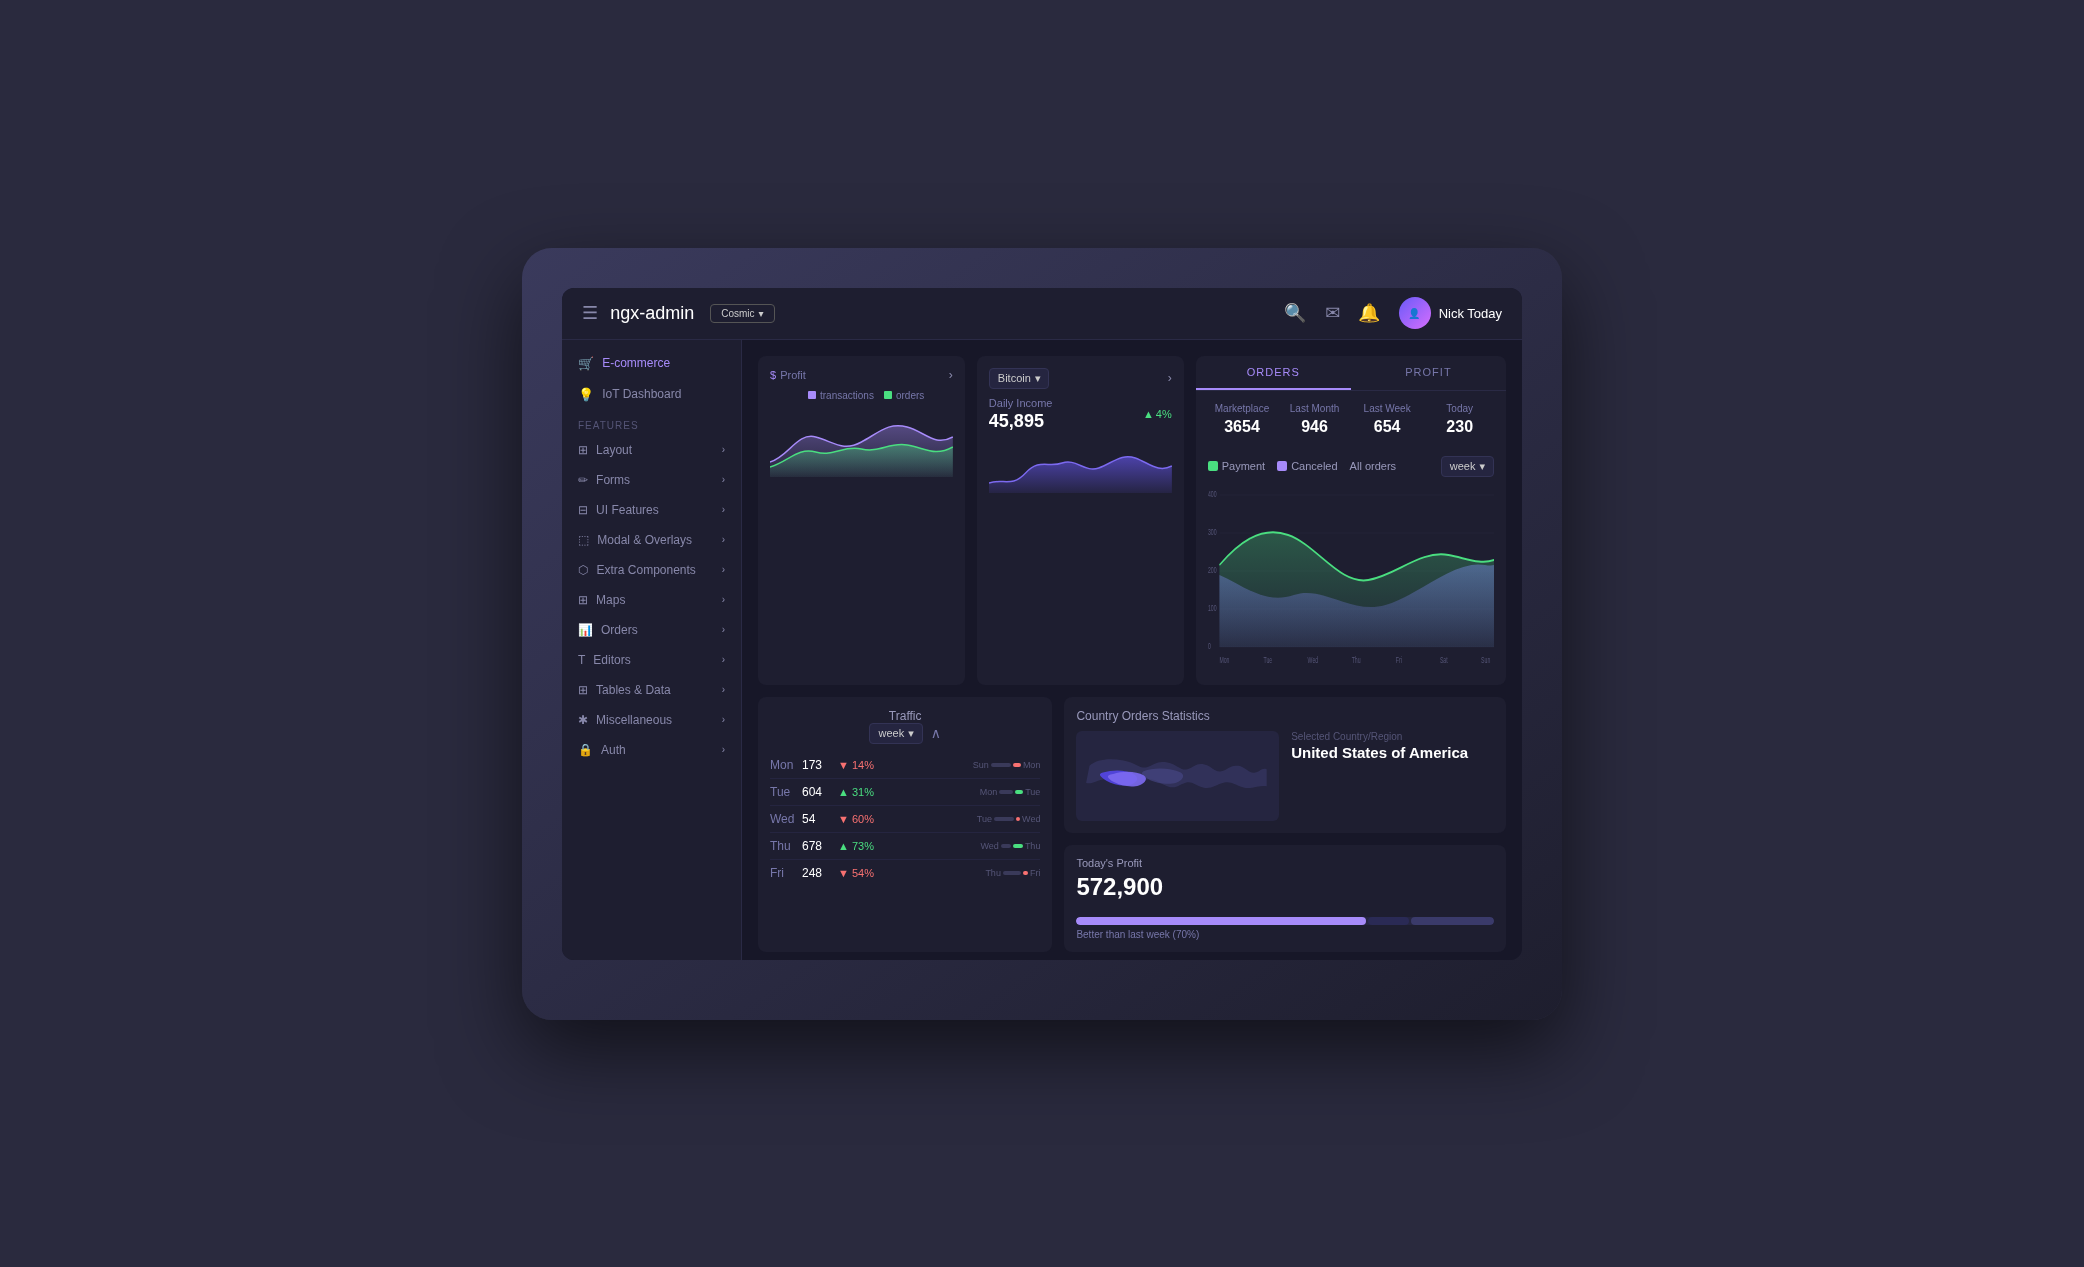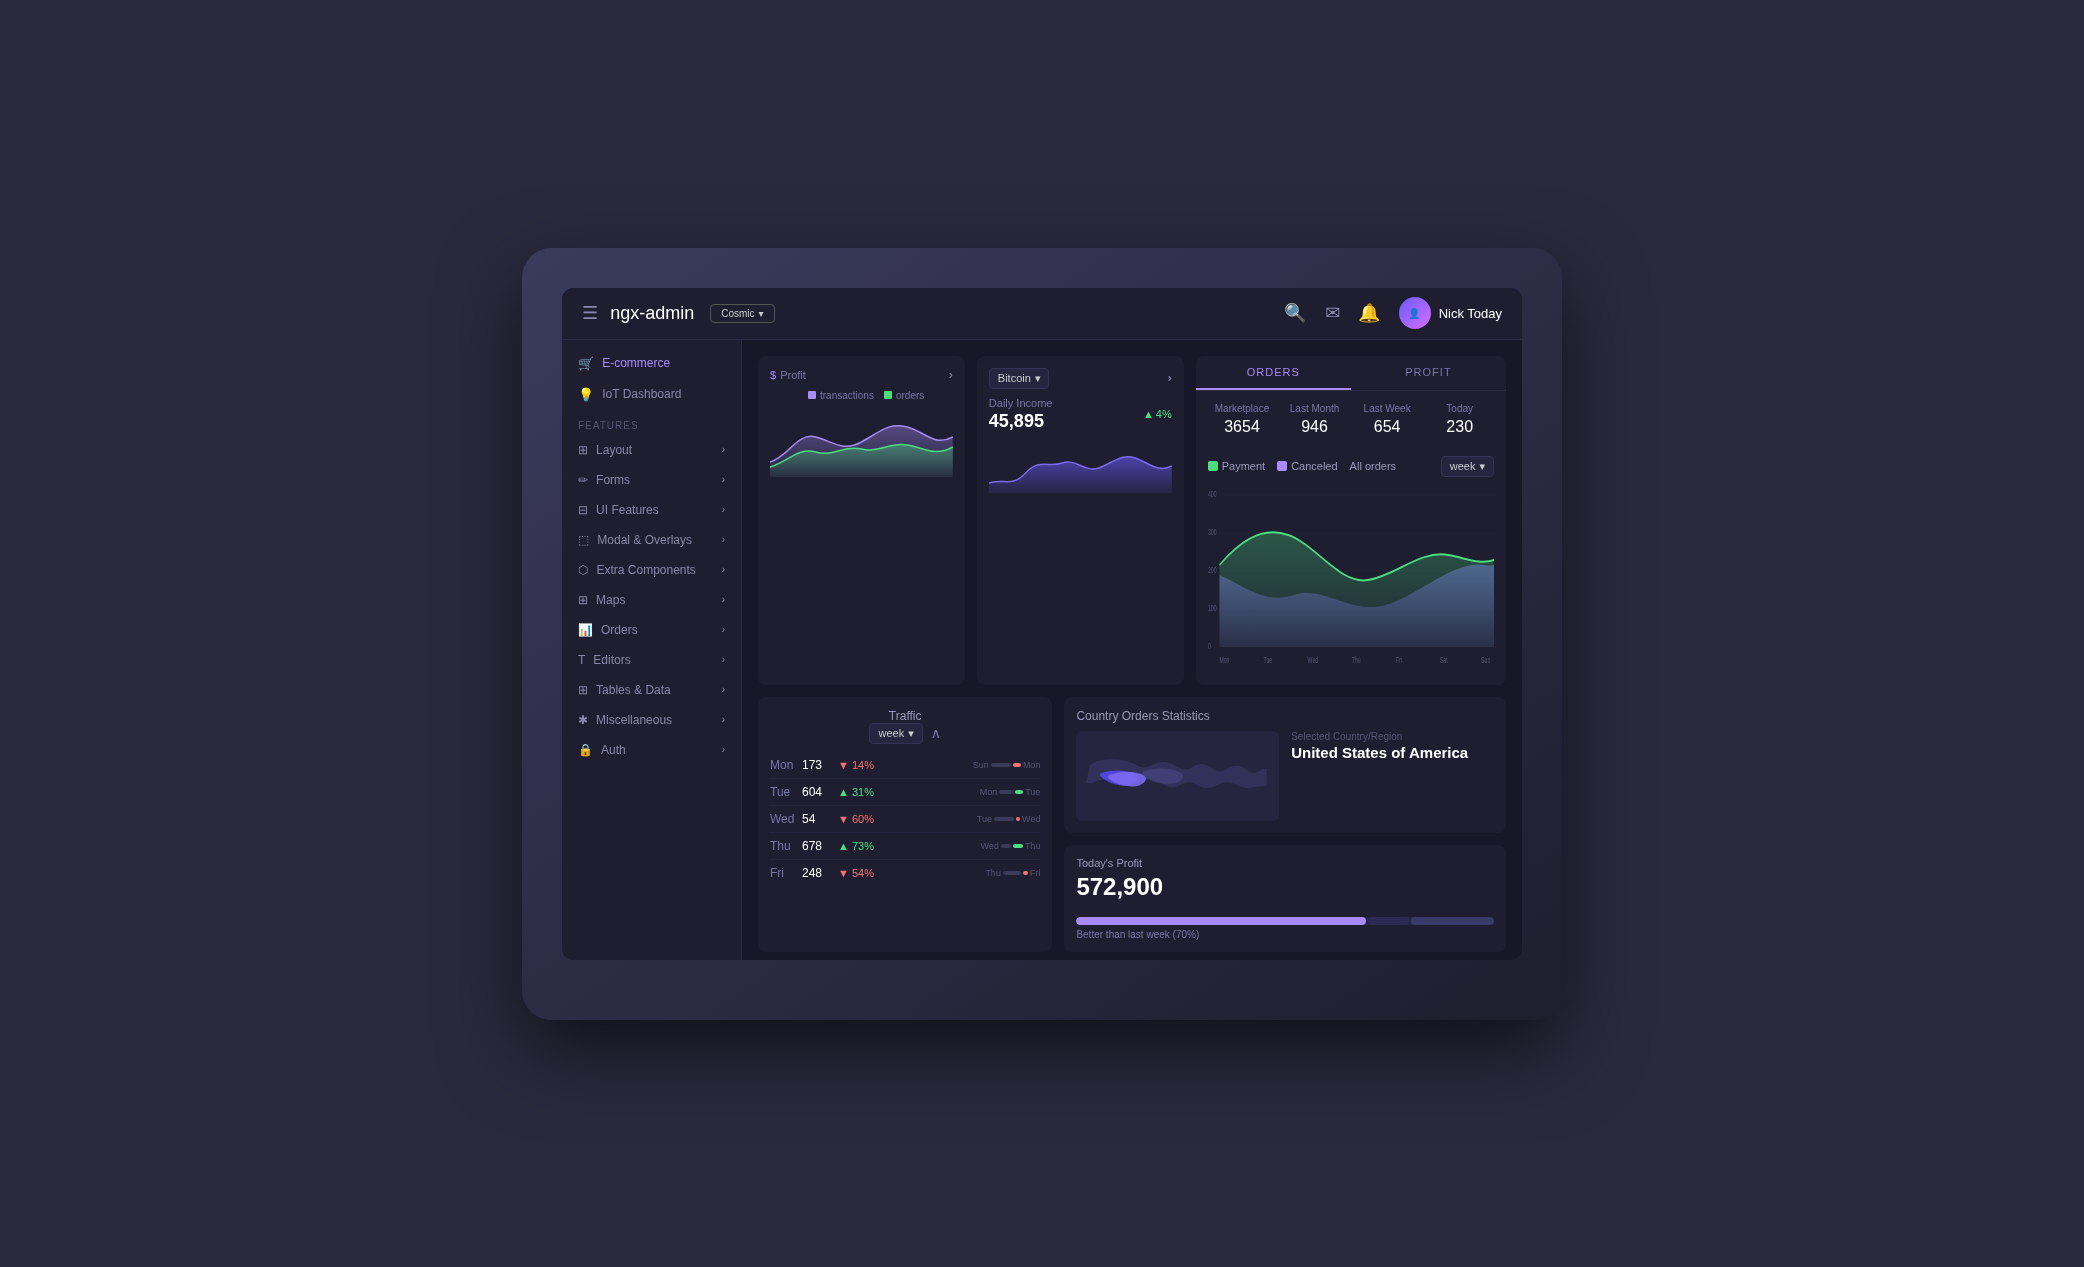--- a/index.html
+++ b/index.html
@@ -239,21 +239,21 @@
       border-bottom: 2px solid #a78bfa;
     }
     .orders-stats {
       display: grid;
       grid-template-columns: repeat(4, 1fr);
       gap: 4px;
       padding: 12px;
     }
     .stat-item { text-align: center; }
     .stat-label { color: #7777aa; font-size: 10px; margin-bottom: 4px; }
-    .stat-value { color: #fff; font-size: 16px; font-weight: 400; }
+    .stat-value { color: #fff; font-size: 16px; font-weight: 700; }
     
     .chart-controls {
       display: flex;
       align-items: center;
       padding: 8px 12px;
       gap: 12px;
     }
     .legend-entry {
       display: flex;
       align-items: center;

